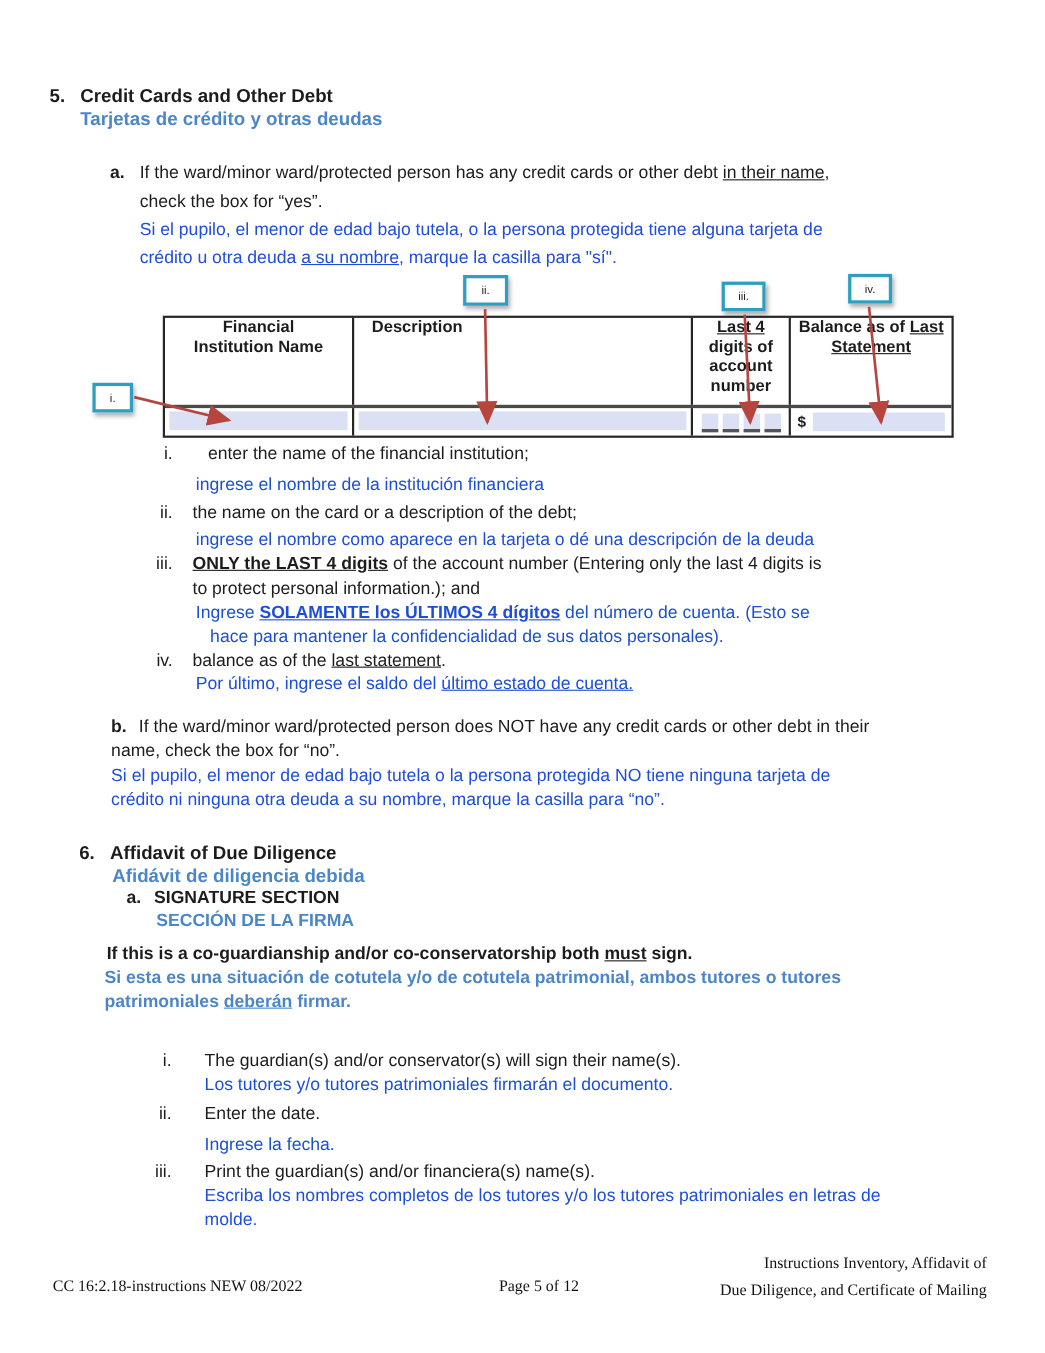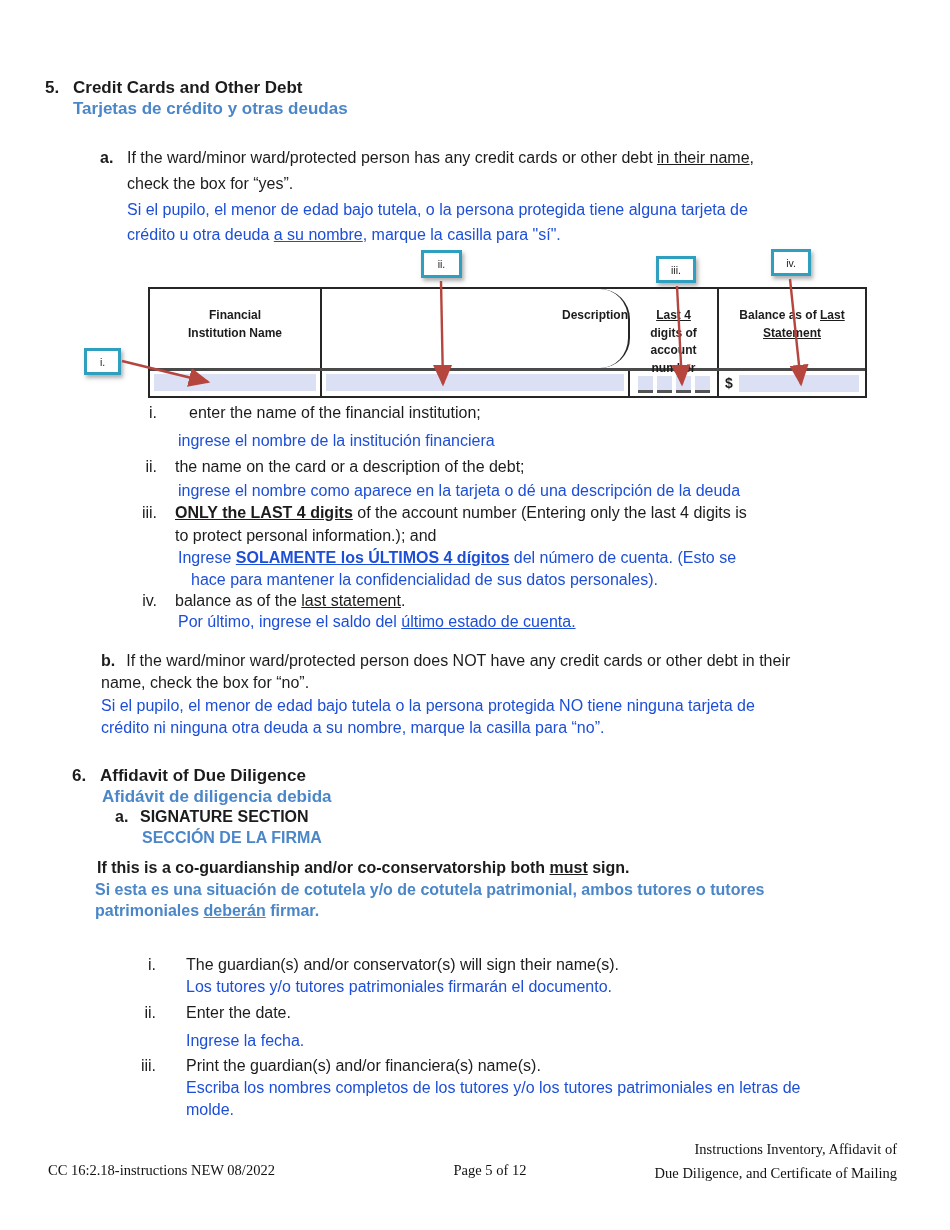--- a/index.html
+++ b/index.html
@@ -11,25 +11,25 @@
   .es{color:#1d4ed8;}
   .esb{color:#4a86c8;font-weight:bold;}
   .u{text-decoration:underline;}
   .callout{position:absolute;background:#ffffff;border:3px solid #2f9fc0;
            box-shadow:2px 3px 4px rgba(110,110,110,.55);
            display:flex;align-items:center;justify-content:center;
            font-size:10.5px;color:#222;box-sizing:border-box;}
   
   .itable{position:absolute;left:148px;top:287px;width:719px;border:2px solid #262626;box-sizing:border-box;}
   .thead{display:flex;border-bottom:3px solid #4a4a4a;height:82px;box-sizing:border-box;}
-  .hc{box-sizing:border-box;border-right:2px solid #262626;font-weight:bold;font-size:12px;
-      text-align:center;padding-top:18px;line-height:17.5px;}
+  .hc{box-sizing:border-box;border-right:2px solid #262626;font-weight:bold;font-size:15px;
+      text-align:center;padding-top:0;line-height:17.5px;}
   .thead .hc:last-child{border-right:none;}
   .w1{width:172px;}.w2{width:308px;}.w3{width:89px;}.w4{flex:1;}
-  .hc.w2{text-align:right;padding-left:16px;border-radius:30px;}
+  .hc.w2{text-align:left;padding-left:16px;}
   .trow{display:flex;height:25px;box-sizing:border-box;}
   .tc{box-sizing:border-box;border-right:2px solid #262626;padding:3px 4px;}
   .trow .tc:last-child{border-right:none;}
   .field{background:#dce0f4;height:17px;}
   .digits{display:flex;gap:4px;align-items:flex-end;justify-content:center;padding-top:2px;}
   .dbox{width:15px;height:14px;background:#dce0f4;border-bottom:3px solid #555;}
   .money{display:flex;align-items:center;}
   .dollar{font-weight:bold;font-size:14px;margin:0 6px 0 2px;line-height:17px;}
   .money .field{flex:1;margin-right:2px;}
   

